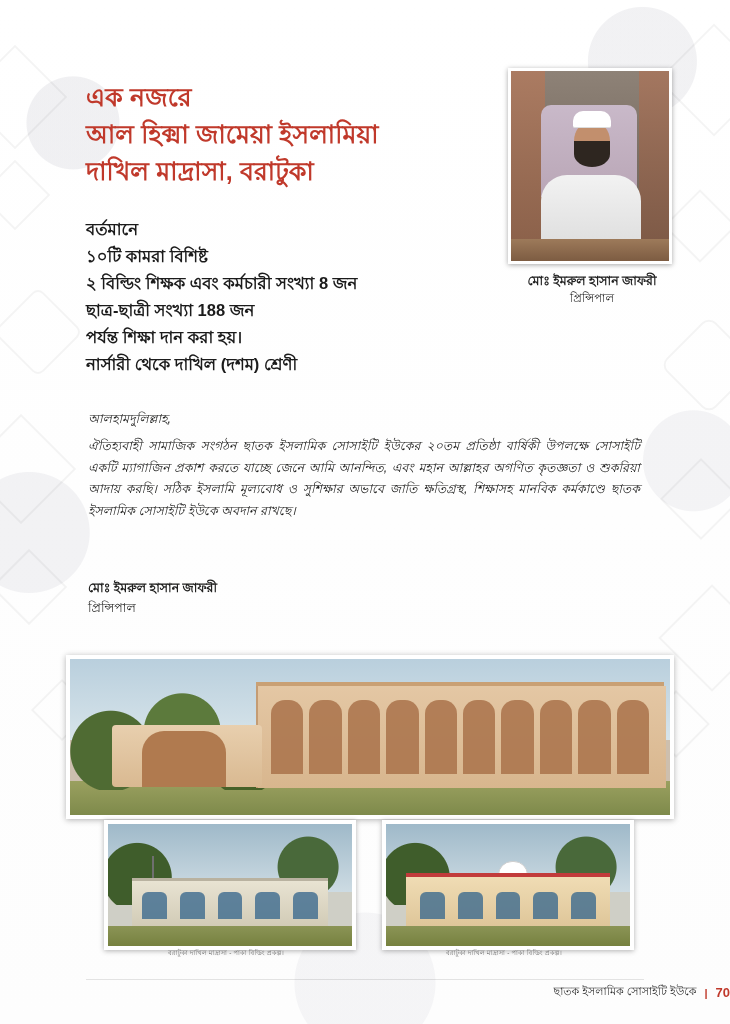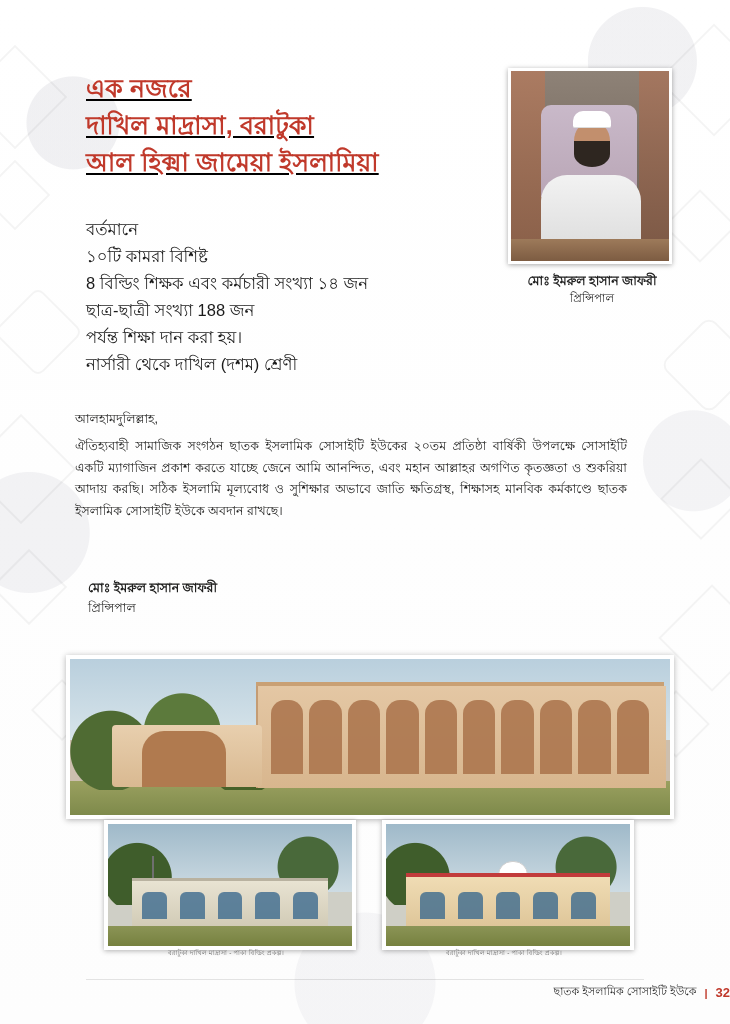--- a/index.html
+++ b/index.html
@@ -52,44 +52,43 @@
   .content {
     position: absolute;
     left: 0; top: 0;
     width: 730px;
     height: 1024px;
   }
 
   .title-block {
     position: absolute;
     left: 86px;
-    top: 70px;
+    top: 79px;
     width: 370px;
-    text-decoration: underline;
   }
   .title-line {
     color: #c0392b;
     font-size: 25px;
     font-weight: bold;
     line-height: 37px;
     letter-spacing: 0.2px;
     white-space: nowrap;
   }
 
   .facts {
     position: absolute;
     left: 86px;
     top: 216px;
     width: 400px;
     color: #1b1b1b;
   }
   .fact-line {
     font-size: 16.5px;
     line-height: 27px;
-    font-weight: normal;
+    font-weight: bold;
     white-space: nowrap;
   }
 
   
   .photo-frame {
     position: absolute;
     right: 58px;
     top: 68px;
     width: 158px;
     height: 190px;
@@ -150,24 +149,25 @@
     text-align: center;
     color: #222;
   }
   .cap-name { font-size: 12.5px; font-weight: bold; line-height: 18px; }
   .cap-role { font-size: 11.5px; line-height: 17px; }
   .cap-inst { font-size: 11px; line-height: 17px; white-space: nowrap; }
 
   
   .message {
     position: absolute;
-    left: 75px;
+    left: 88px;
     top: 408px;
     width: 552px;
     color: #20201f;
+    font-style: italic;
   }
   .msg-salutation {
     font-size: 12.5px;
     line-height: 22px;
     margin-bottom: 6px;
   }
   .msg-para {
     font-size: 12.5px;
     line-height: 21.5px;
     text-align: justify;
@@ -355,28 +355,28 @@
   <div class="ornament orn8"></div>
   <div class="ornament orn9"></div>
   <div class="ornament orn10"></div>
   <div class="ornament orn11"></div>
   <div class="ornament orn12"></div>
 
   <div class="content">
 
     <div class="title-block">
       <div class="title-line">এক নজরে</div>
+      <div class="title-line">আল হিক্মা জামেয়া ইসলামিয়া</div>
       <div class="title-line">দাখিল মাদ্রাসা, বরাটুকা</div>
-      <div class="title-line">আল হিক্মা জামেয়া ইসলামিয়া</div>
     </div>
 
     <div class="facts">
       <div class="fact-line">বর্তমানে</div>
       <div class="fact-line">১০টি কামরা বিশিষ্ট</div>
-      <div class="fact-line">8 বিল্ডিং শিক্ষক এবং কর্মচারী সংখ্যা ১৪ জন</div>
+      <div class="fact-line">২ বিল্ডিং শিক্ষক এবং কর্মচারী সংখ্যা 8 জন</div>
       <div class="fact-line">ছাত্র-ছাত্রী সংখ্যা 188 জন</div>
       <div class="fact-line">পর্যন্ত শিক্ষা দান করা হয়।</div>
       <div class="fact-line">নার্সারী থেকে দাখিল (দশম) শ্রেণী</div>
     </div>
 
     <div class="photo-frame">
       <div class="photo-inner">
         <div class="ph-curtain-l"></div>
         <div class="ph-curtain-r"></div>
         <div class="ph-chair"></div>
@@ -456,18 +456,18 @@
     </div>
 
     <div class="photo-caption pc-left">বরাটুকা দাখিল মাদ্রাসা - পাকা বিল্ডিং প্রকল্প।</div>
     <div class="photo-caption pc-right">বরাটুকা দাখিল মাদ্রাসা - পাকা বিল্ডিং প্রকল্প।</div>
 
     <div class="footer-rule"></div>
     <div class="footer">
       <div class="footer-inner">
         <span>ছাতক ইসলামিক সোসাইটি ইউকে</span>
         <span class="footer-sep">|</span>
-        <span class="footer-page">32</span>
+        <span class="footer-page">70</span>
       </div>
     </div>
 
   </div>
 </div>
 
 </body></html>

